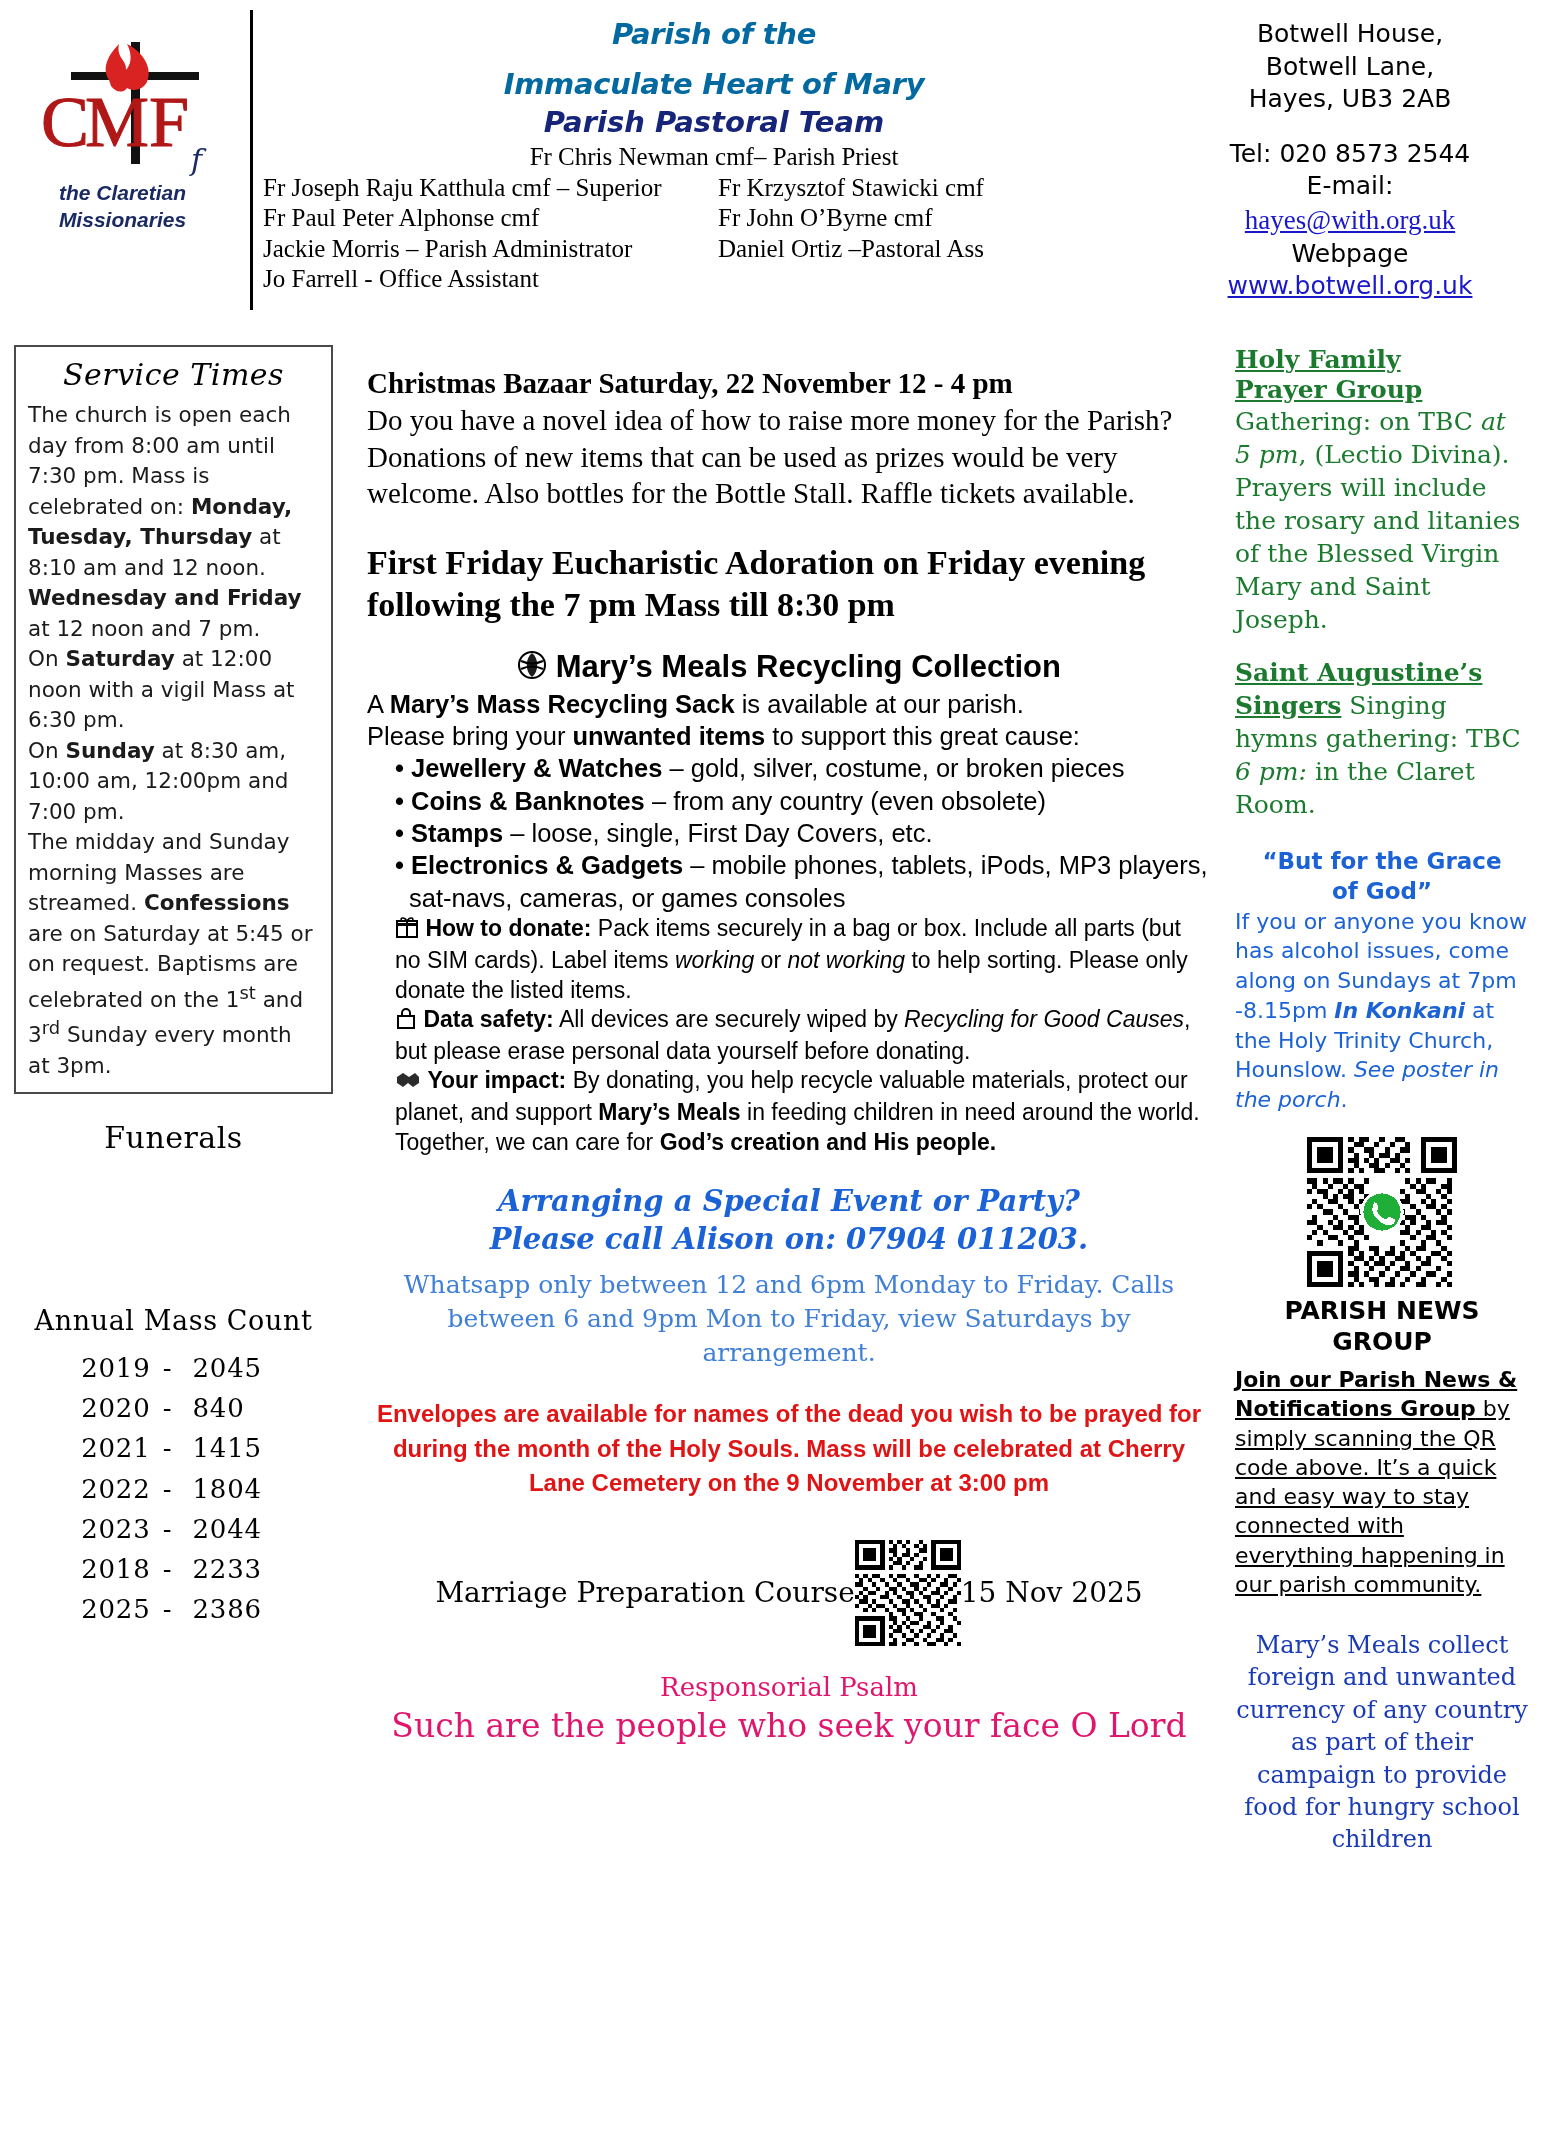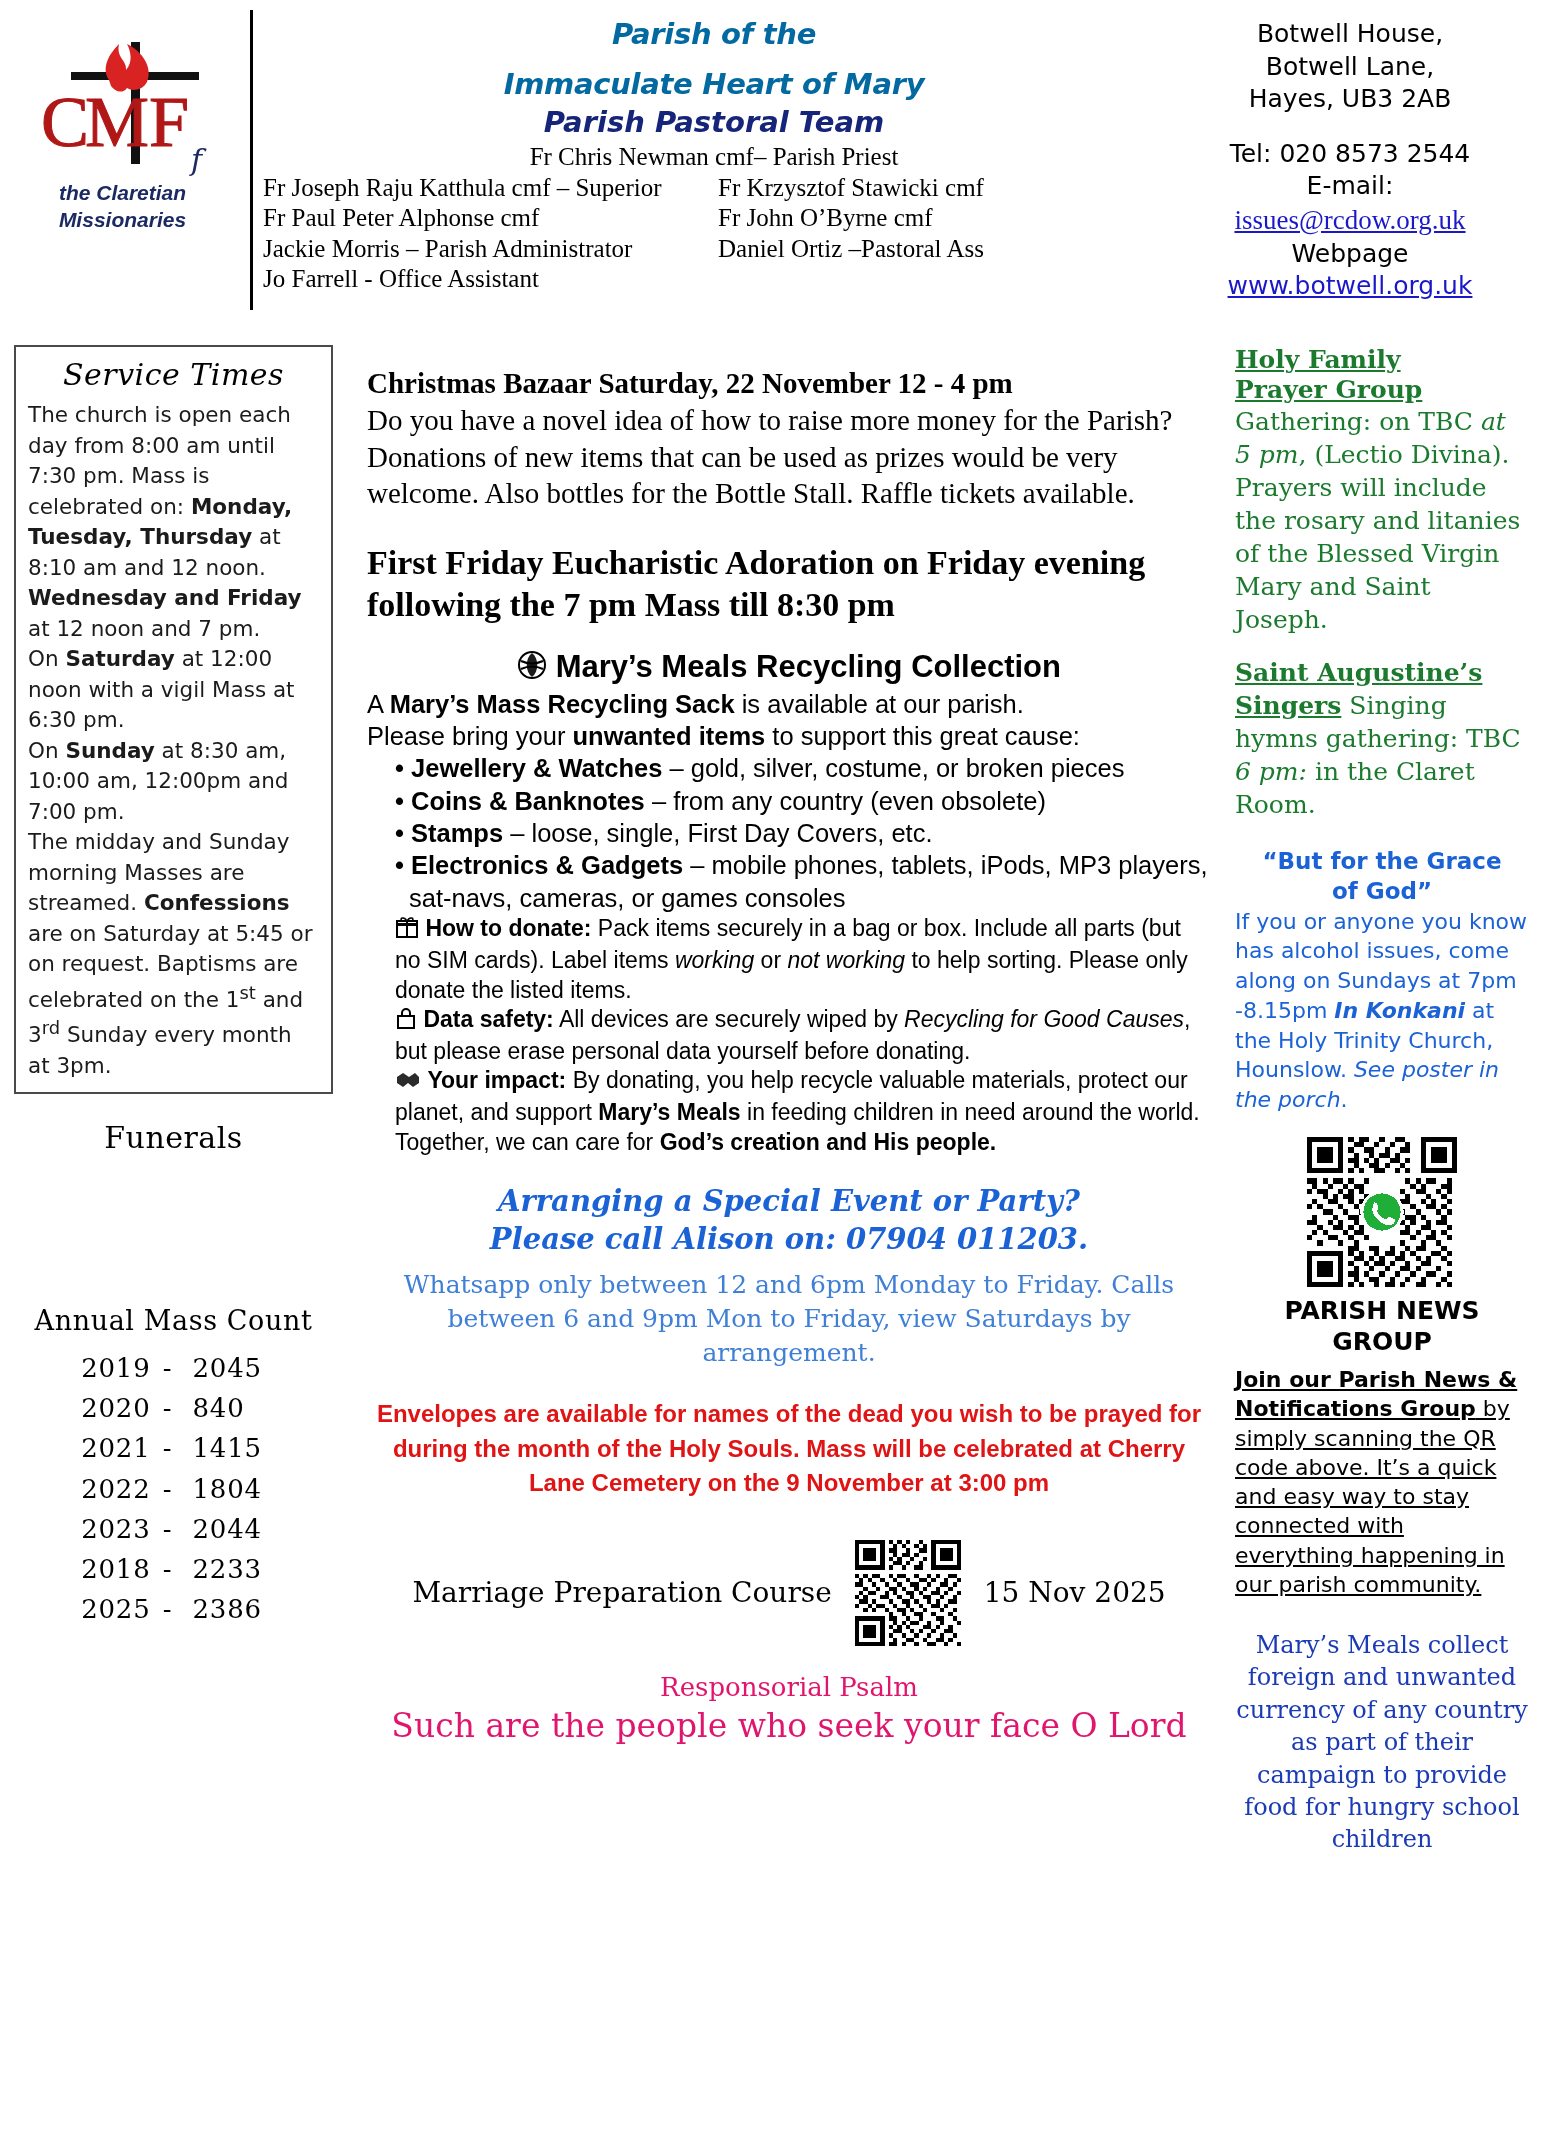--- a/index.html
+++ b/index.html
@@ -114,21 +114,21 @@
   }
   .whatsapp{
     text-align:center;color:#3f7fd6;font-family:"DejaVu Serif",serif;
     font-size:25px;line-height:1.35;margin-top:10px;
   }
   .envelopes{
     text-align:center;color:#e01414;font-family:"Liberation Sans",sans-serif;
     font-weight:bold;font-size:24px;line-height:1.42;margin-top:28px;
   }
   .marriage-row{
-    display:flex;align-items:center;justify-content:center;margin-top:40px;gap:23px;
+    display:flex;align-items:center;justify-content:center;margin-top:40px;gap:0;
   }
   .marriage-txt{font-family:"DejaVu Serif",serif;font-size:28px;}
   .psalm-title{
     text-align:center;color:#e0166e;font-family:"DejaVu Serif",serif;
     font-size:26px;margin-top:26px;
   }
   .psalm-line{
     text-align:center;color:#e0166e;font-family:"DejaVu Serif",serif;
     font-size:33px;margin-top:4px;
   }
@@ -214,21 +214,21 @@
       </div>
     </div>
 
     <div class="addr-col">
       <div>Botwell House,</div>
       <div>Botwell Lane,</div>
       <div>Hayes, UB3 2AB</div>
       <div class="addr-gap"></div>
       <div>Tel: 020 8573 2544</div>
       <div>E-mail:</div>
-      <div class="link">issues@rcdow.org.uk</div>
+      <div class="link">hayes@with.org.uk</div>
       <div>Webpage</div>
       <div class="link-ul">www.botwell.org.uk</div>
     </div>
   </div>
 
   <div class="body-cols">
 
     <div class="col-left">
 
       <div class="service-box">

